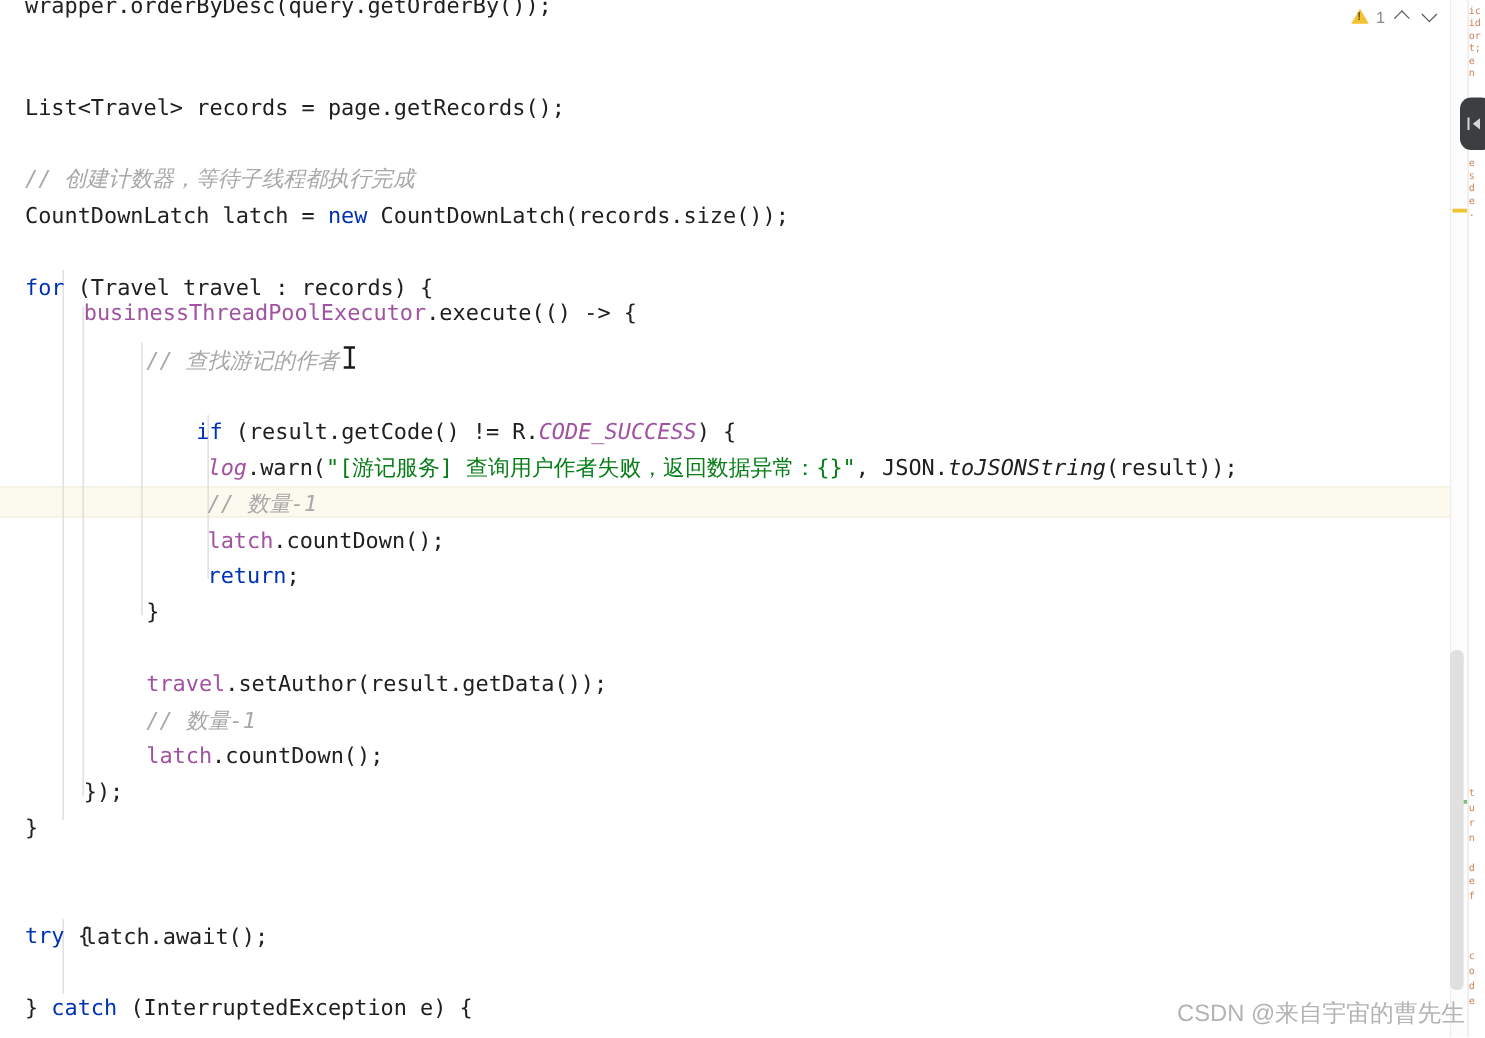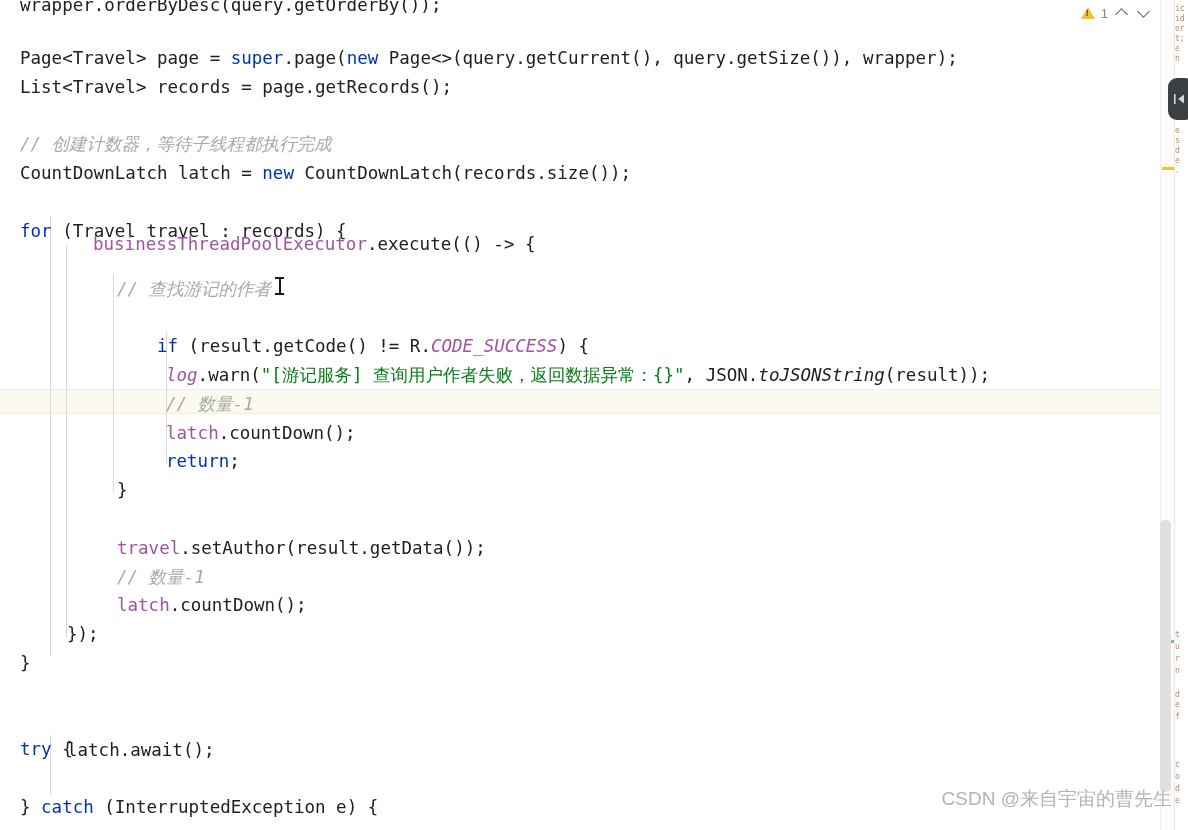--- a/index.html
+++ b/index.html
@@ -224,21 +224,21 @@
     width: 9px; height: 1.5px;
     background: #1a1a1a;
   }
   #mouse-caret .cap-top { top: 1px; }
   #mouse-caret .cap-bot { top: 17px; }
 
   
   #watermark {
     position: absolute;
     right: 16px;
-    bottom: 18px;
+    bottom: 6px;
     font-family: "Liberation Sans", sans-serif;
     font-size: 19px;
     color: #b3b3b3;
     white-space: nowrap;
     user-select: none;
   }
 </style>
 </head>
 <body>
 
@@ -249,28 +249,27 @@
     <div id="indent-guides">
         <div class="indent-guide" style="left: 50px; top: 216px; height: 440px;"></div>
         <div class="indent-guide" style="left: 66px; top: 245px; height: 392px;"></div>
         <div class="indent-guide" style="left: 113px; top: 274px; height: 218px;"></div>
         <div class="indent-guide" style="left: 166px; top: 332px; height: 131px;"></div>
         <div class="indent-guide" style="left: 50px; top: 735px; height: 60px;"></div>
       </div>
     <div id="code-lines" class="code-layer">
         <div class="line" style="top: -9px;"><span class="plain">wrapper.orderByDesc(query.getOrderBy());</span></div>
         <div class="line" style="top: 20px;"></div>
-        <div class="line" style="top: 44px;"><span class="plain">Page&lt;Travel&gt; page = </span><span class="kw">super</span><span class="plain">.page(</span><span class="kw">new</span><span class="plain"> Page&lt;&gt;(query.getCurrent(), query.getSize()), wrapper);</span></div>
         <div class="line" style="top: 73px;"><span class="plain">List&lt;Travel&gt; records = page.getRecords();</span></div>
         <div class="line" style="top: 102px;"></div>
         <div class="line" style="top: 130px;"><span class="cmt">// 创建计数器，等待子线程都执行完成</span></div>
         <div class="line" style="top: 159px;"><span class="plain">CountDownLatch latch = </span><span class="kw">new</span><span class="plain"> CountDownLatch(records.size());</span></div>
         <div class="line" style="top: 188px;"></div>
         <div class="line" style="top: 217px;"><span class="kw">for</span><span class="plain"> (Travel travel : records) {</span></div>
-        <div class="line" style="top: 230px; left: 67px; margin-left: 26px;"><span class="field">businessThreadPoolExecutor</span><span class="plain">.execute(() -&gt; {</span></div>
+        <div class="line" style="top: 237px; left: 67px;"><span class="field">businessThreadPoolExecutor</span><span class="plain">.execute(() -&gt; {</span></div>
         <div class="line" style="top: 275px; left: 117px;"><span class="cmt">// 查找游记的作者</span></div>
         <div class="line" style="top: 332px; left: 117px; margin-left: 40px;"><span class="kw">if</span><span class="plain"> (result.getCode() != R.</span><span class="static">CODE_SUCCESS</span><span class="plain">) {</span></div>
         <div class="line" style="top: 361px; left: 166px;"><span class="static">log</span><span class="plain">.warn(</span><span class="str">"[游记服务] 查询用户作者失败，返回数据异常：{}"</span><span class="plain">, JSON.</span><span class="staticm">toJSONString</span><span class="plain">(result));</span></div>
         <div class="line" style="top: 390px; left: 166px;"><span class="cmt">// 数量-1</span></div>
         <div class="line" style="top: 419px; left: 166px;"><span class="field">latch</span><span class="plain">.countDown();</span></div>
         <div class="line" style="top: 447px; left: 166px;"><span class="kw">return</span><span class="plain">;</span></div>
         <div class="line" style="top: 476px; left: 117px;"><span class="plain">}</span></div>
         <div class="line" style="top: 505px;"></div>
         <div class="line" style="top: 534px; left: 117px;"><span class="field">travel</span><span class="plain">.setAuthor(result.getData());</span></div>
         <div class="line" style="top: 563px; left: 117px;"><span class="cmt">// 数量-1</span></div>

